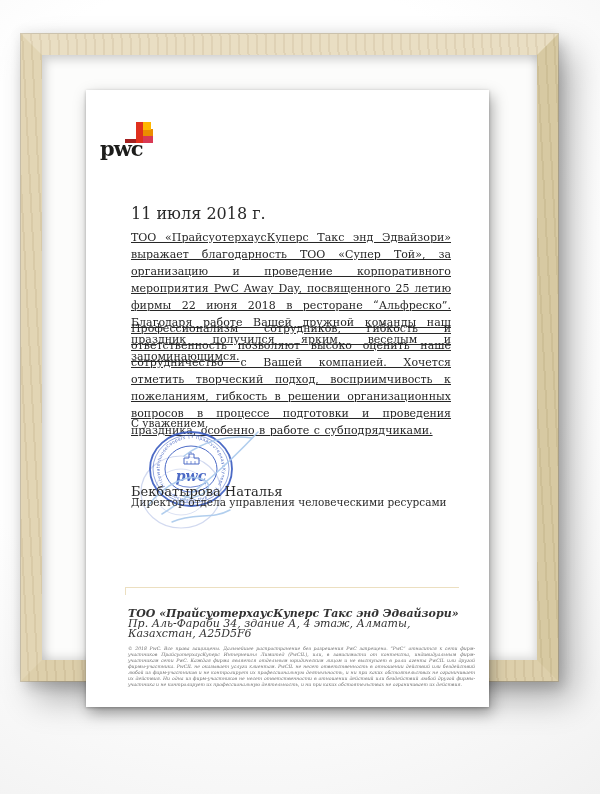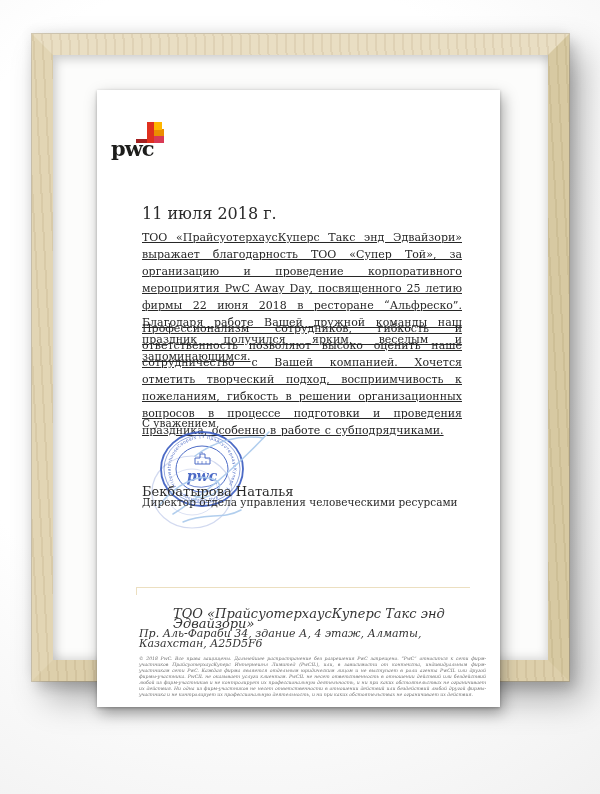--- a/index.html
+++ b/index.html
@@ -5,21 +5,21 @@
   html,body{margin:0;padding:0;}
   body{
     width:600px;height:794px;overflow:hidden;
     background:radial-gradient(circle at 42% 38%, #ffffff 55%, #f1f1f1 100%);
     font-family:"DejaVu Serif","Liberation Serif",serif;
   }
   .scene{position:relative;width:600px;height:794px;}
 
   
   .frame{
-    position:absolute;left:32px;top:34px;width:537px;height:647px;
+    position:absolute;left:21px;top:34px;width:537px;height:647px;
     box-sizing:border-box;
     border-style:solid;border-width:21px;
     border-top-color:#e9dec3;border-left-color:#e2d5b4;
     border-right-color:#d7c9a2;border-bottom-color:#ddcfab;
     box-shadow:
       0 0 0 1px rgba(167,146,100,.45),
       14px 18px 32px rgba(0,0,0,.30),
       5px 7px 12px rgba(0,0,0,.16),
       -3px -4px 10px rgba(0,0,0,.05);
     background:#fcfcfa;
@@ -81,21 +81,21 @@
   .faint-rule{
     position:absolute;left:39px;top:497px;width:334px;height:1px;
     background:#ecdfc0;
   }
   .faint-rule::before{
     content:"";position:absolute;left:0;top:0;width:1px;height:8px;background:#ecdfc0;
   }
 
   
   .footer{position:absolute;left:42px;top:519px;width:347px;font-style:italic;color:#333;}
-  .f-company {font-size:13px;line-height:10px;font-weight:400;margin-left:34px;}
+  .f-company {font-size:11px;line-height:10px;font-weight:700;}
   .f-address {font-size:11px;line-height:10px;}
   .f-contacts{font-size:7.5px;line-height:10px;}
   .f-legal{
     margin-top:7px;font-size:4.6px;line-height:6px;color:#6d6d6d;
     text-align:justify;font-weight:400;
   }
 </style>
 </head>
 <body>
 

